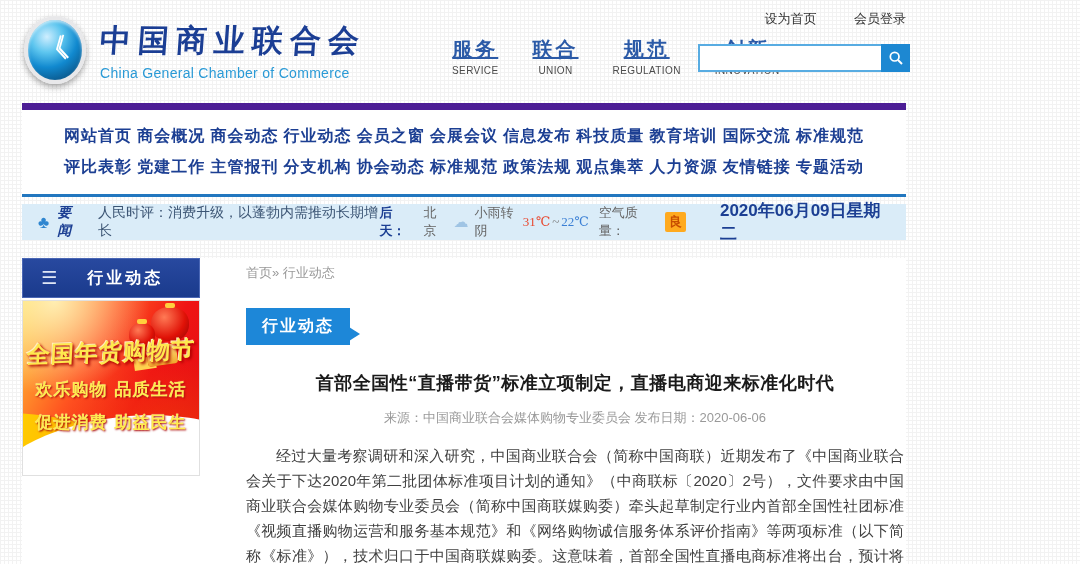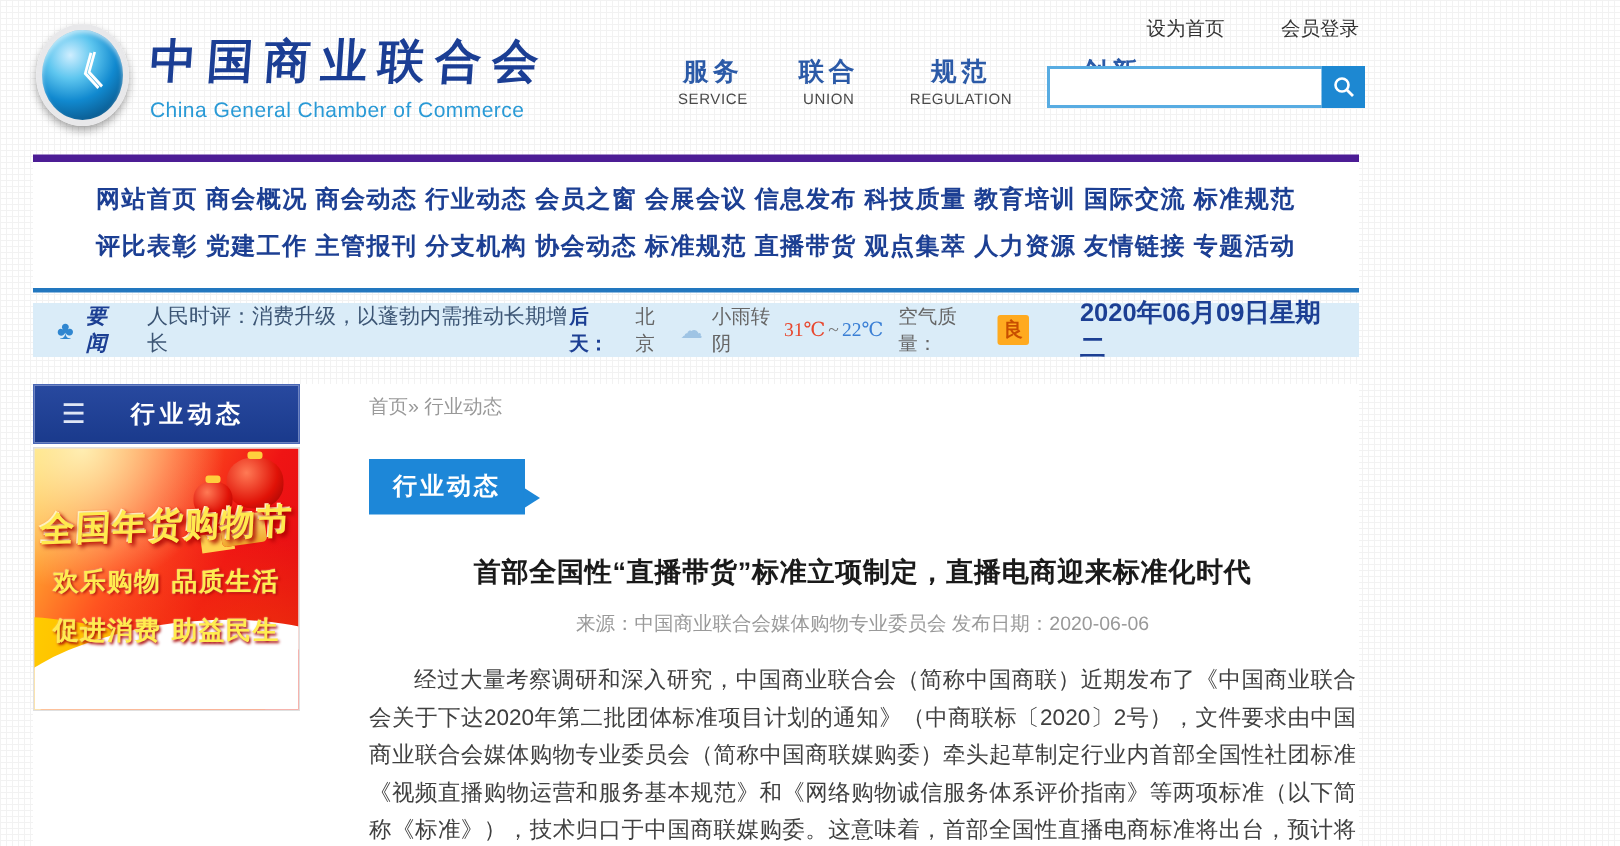--- a/index.html
+++ b/index.html
@@ -33,37 +33,37 @@
   .logo-text { margin-left:14px; }
   .logo-title {
     font-family:"DejaVu Serif","Liberation Serif",serif;
     font-size:31px; font-weight:bold; color:#1b3e94; letter-spacing:7px;
     transform:skewX(-4deg);
   }
   .logo-sub { font-size:14px; color:#2a9ad6; margin-top:3px; letter-spacing:.3px; }
 
   .service-nav { position:absolute; left:452px; top:36px; display:flex; }
   .service-item { text-align:center; margin-right:34px; cursor:pointer; }
-  .service-zh { font-size:17px; font-weight:bold; color:#2b5aa7; letter-spacing:3px; }
+  .service-zh { font-size:20px; font-weight:bold; color:#2b5aa7; letter-spacing:3px;text-decoration:underline; }
   .service-en { font-size:10px; color:#4a4a4a; margin-top:2px; letter-spacing:.4px; }
 
   .search { position:absolute; right:18px; top:44px; display:flex; }
   .search input {
     width:183px; height:28px; border:2px solid #58ace2; border-right:none;
     outline:none; padding:0 8px; font-size:13px; background:#fff;
   }
   .search button {
     width:29px; height:28px; border:none; background:#1d88d2; cursor:pointer;
     display:flex; align-items:center; justify-content:center;
   }
 
   
   .mainnav {
     margin:0 22px; background:#fff;
-    border-top:5px solid #4c1d95; border-bottom:3px solid #2277bf;
+    border-top:7px solid #4c1d95; border-bottom:3px solid #2277bf;
     padding:10px 42px 12px;
   }
   .nav-row { display:flex; justify-content:space-between; line-height:31px; }
   .nav-row a {
     font-size:16px; font-weight:bold; color:#1c3f93; text-decoration:none;
     letter-spacing:1px; cursor:pointer; white-space:nowrap;
   }
 
   
   .ticker {
@@ -221,21 +221,21 @@
       <a>国际交流</a>
       <a>标准规范</a>
     </div>
     <div class="nav-row">
       <a>评比表彰</a>
       <a>党建工作</a>
       <a>主管报刊</a>
       <a>分支机构</a>
       <a>协会动态</a>
       <a>标准规范</a>
-      <a>直播带货</a>
+      <a>政策法规</a>
       <a>观点集萃</a>
       <a>人力资源</a>
       <a>友情链接</a>
       <a>专题活动</a>
     </div>
   </div>
 
   <div class="ticker">
     <span class="clover">♣</span>
     <span class="ticker-label">要闻</span>

